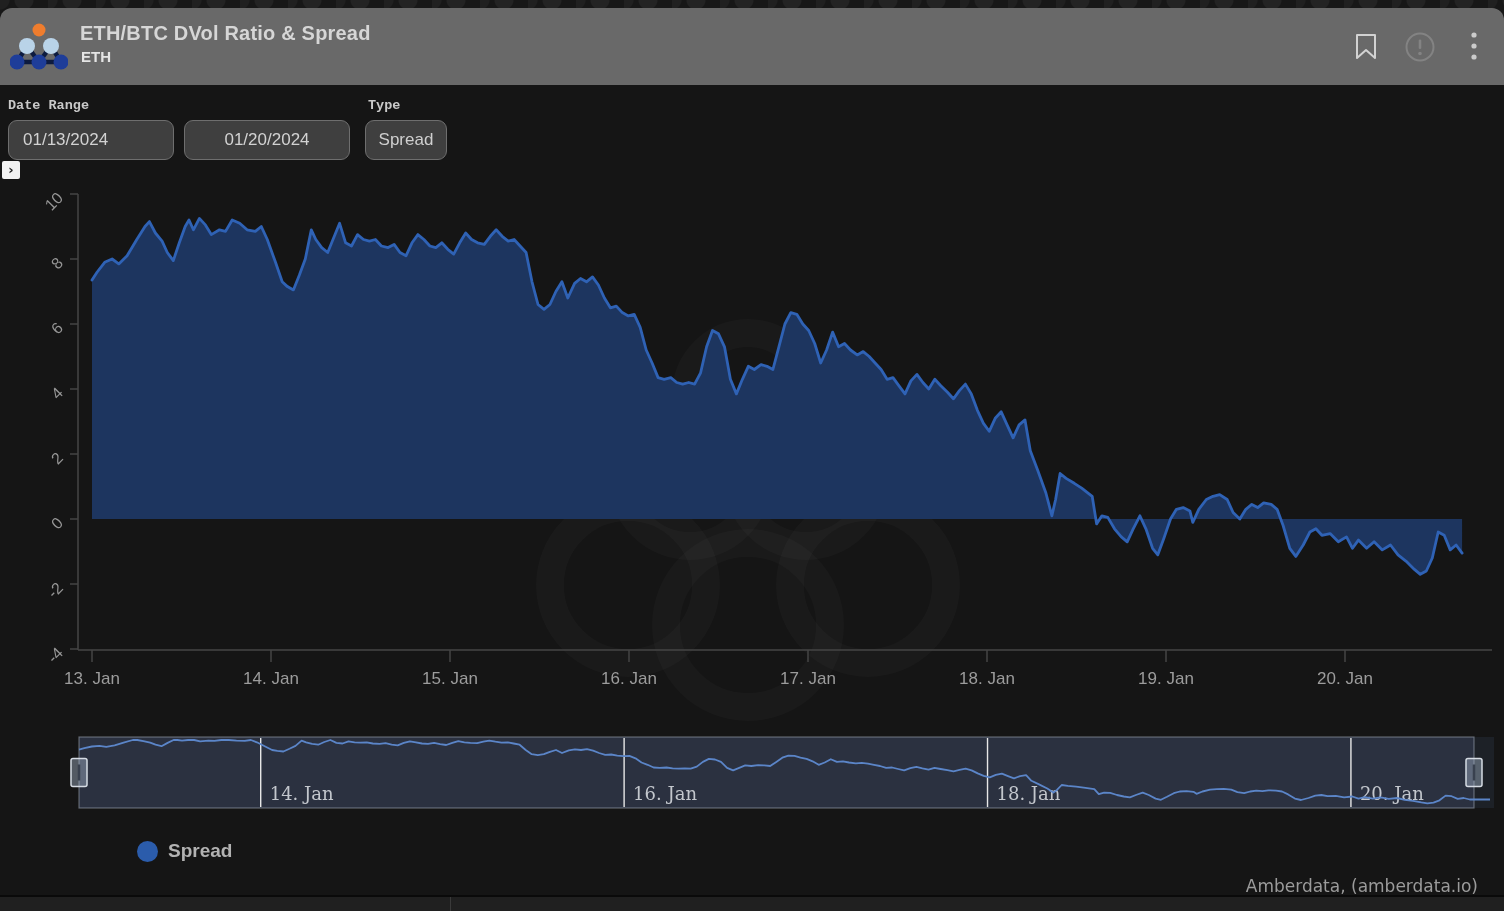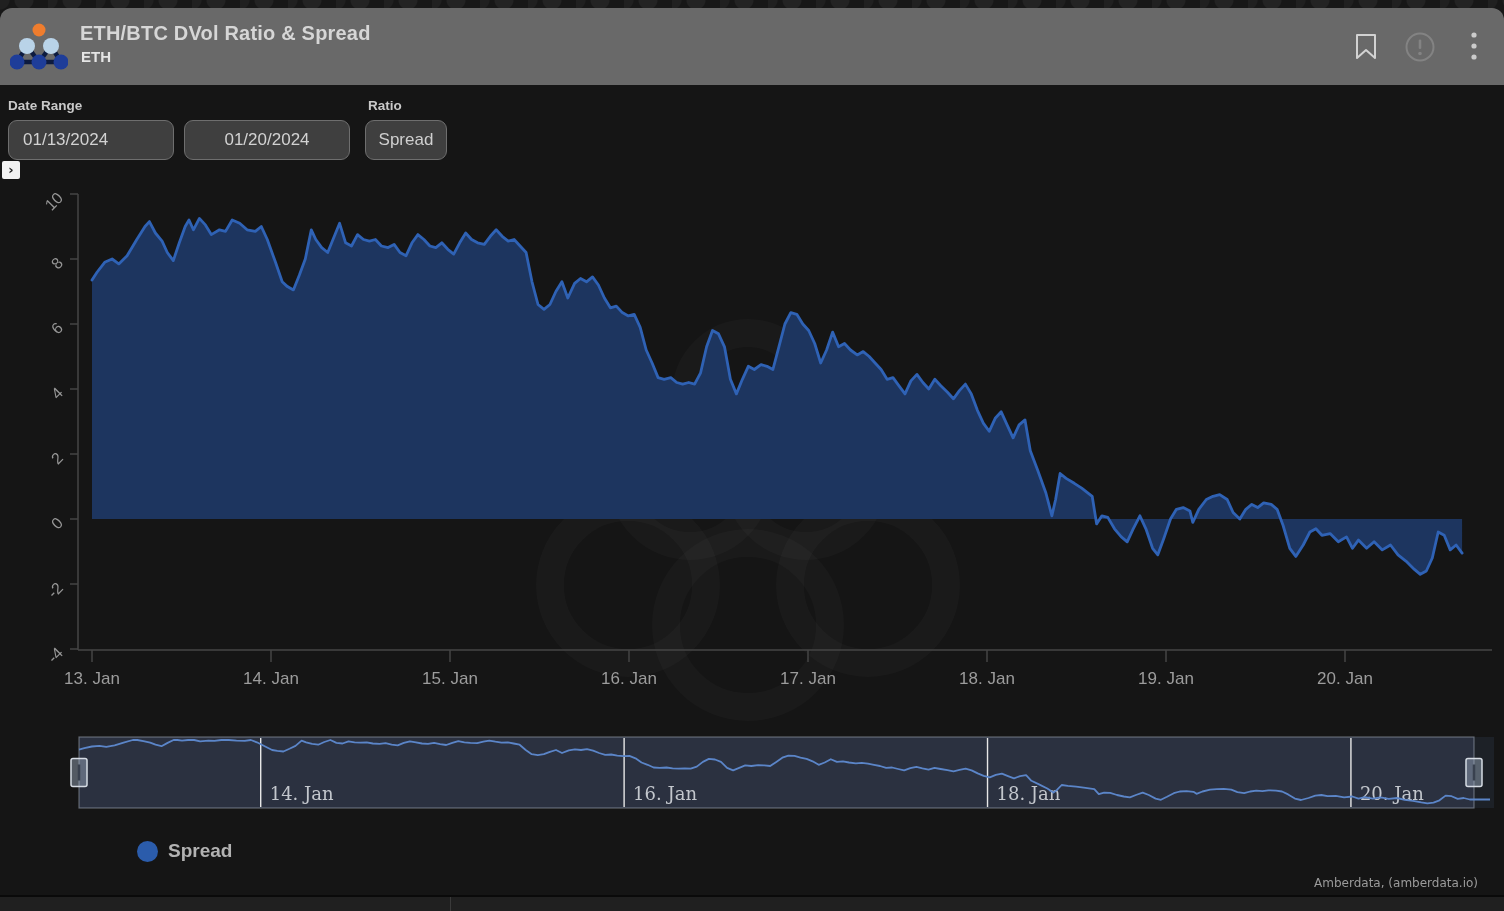--- a/index.html
+++ b/index.html
@@ -21,38 +21,38 @@
   .hdr-logo { position:absolute; left:10px; top:12px; }
   .hdr-title { position:absolute; left:80px; top:14px; font-size:20px; font-weight:600;
                color:#d6d6d6; letter-spacing:.2px; }
   .hdr-sub { position:absolute; left:81px; top:40px; font-size:15px; font-weight:600;
              color:#e5e5e5; }
   .hdr-icons { position:absolute; right:14px; top:0; height:77px; display:flex;
                align-items:center; gap:22px; }
   .icon-btn { width:32px; height:32px; display:flex; align-items:center;
               justify-content:center; cursor:pointer; background:none; border:none; }
   
-  .ctl-label { position:absolute; font-size:13.5px; font-weight:700; color:#c9c9c9; }
+  .ctl-label { position:absolute; font-size:13.5px; font-weight:700; color:#c9c9c9;font-family:Liberation Mono, monospace; }
   .date-input { position:absolute; top:112px; height:40px; width:166px;
     background:#3f3f3f; border:1px solid #6e6e6e; border-radius:9px; color:#d2d2d2;
     font-size:17px; font-family:"Liberation Sans",sans-serif; padding:12px 14px; }
   .type-btn { position:absolute; top:112px; left:365px; height:40px; width:82px;
     background:#3f3f3f; border:1px solid #6e6e6e; border-radius:9px; color:#cfcfcf;
     font-size:17px; font-family:"Liberation Sans",sans-serif; cursor:pointer; }
   .expand-btn { position:absolute; left:2px; top:153px; width:18px; height:18px;
     background:#f2f2f2; border:none; border-radius:2px; color:#1a1a1a; font-size:13px;
     font-weight:700; line-height:16px; cursor:pointer; font-family:"DejaVu Sans",sans-serif; }
   
   #chart-svg { position:absolute; left:0; top:0; width:1504px; height:895px; }
   
   .legend { position:absolute; left:137px; top:832px; display:flex; align-items:center;
             gap:10px; cursor:pointer; }
   .legend-dot { width:21px; height:21px; border-radius:50%; background:#2b5cab; }
   .legend-label { font-size:19px; font-weight:700; color:#b2b2b2; }
-  .credits { position:absolute; right:26px; top:868px; font-size:12px; color:#9b9b9b;
+  .credits { position:absolute; right:26px; top:868px; font-size:17px; color:#9b9b9b;
              font-family:"DejaVu Sans",sans-serif; cursor:pointer; }
   
   .bottom-strip { position:absolute; left:0; top:895px; width:1504px; height:16px;
                   background:#202020; border-top:2px solid #0a0a0a; }
   .bottom-strip .vdiv { position:absolute; left:450px; top:0; width:1px; height:16px;
                         background:#3a3a3a; }
 </style>
 </head>
 <body>
 
@@ -99,21 +99,21 @@
             <circle cx="4" cy="16" r="2.6" fill="#cccccc"></circle>
             <circle cx="4" cy="27" r="2.6" fill="#cccccc"></circle>
           </svg>
         </button>
       </div>
     </div>
 
     <div class="ctl-label" style="left:8px; top:90px;">Date Range</div>
     <input class="date-input" style="left: 8px;" type="text" value="01/13/2024">
     <input class="date-input" style="left: 184px; text-align: center;" type="text" value="01/20/2024">
-    <div class="ctl-label" style="left:368px; top:90px;">Ratio</div>
+    <div class="ctl-label" style="left:368px; top:90px;">Type</div>
     <button class="type-btn">Spread</button>
     <button class="expand-btn">›</button>
 
     <svg id="chart-svg" viewBox="0 0 1504 895">
 
       <g fill="none" stroke="#ffffff" stroke-opacity="0.022" stroke-width="28">
         <circle cx="628" cy="577" r="78"></circle>
         <circle cx="748" cy="617" r="82"></circle>
         <circle cx="868" cy="577" r="78"></circle>
         <circle cx="690" cy="470" r="68"></circle>

